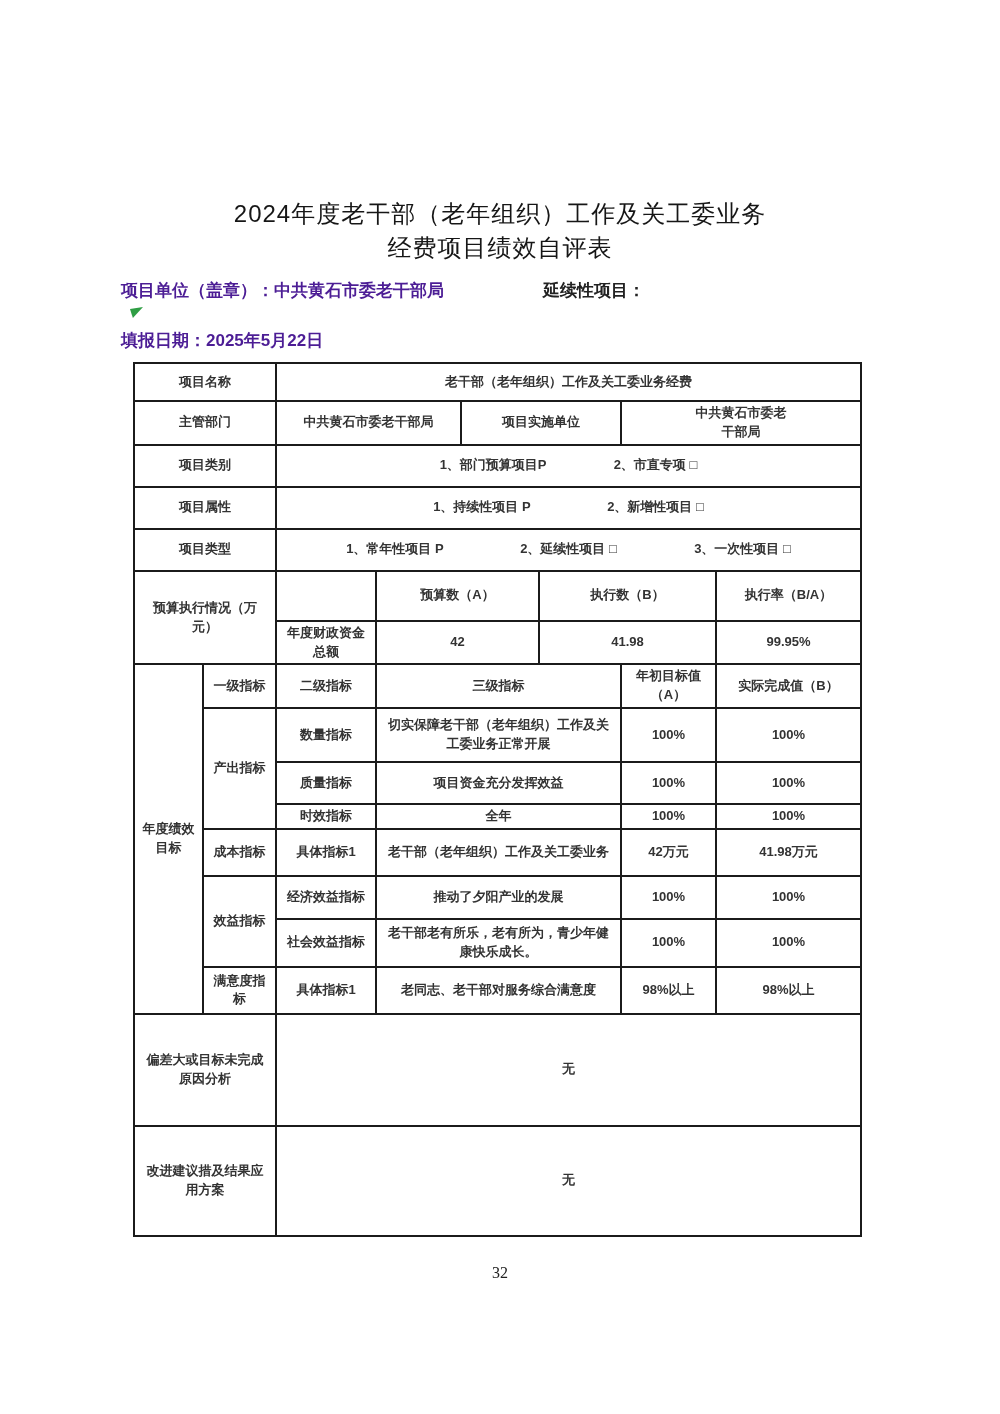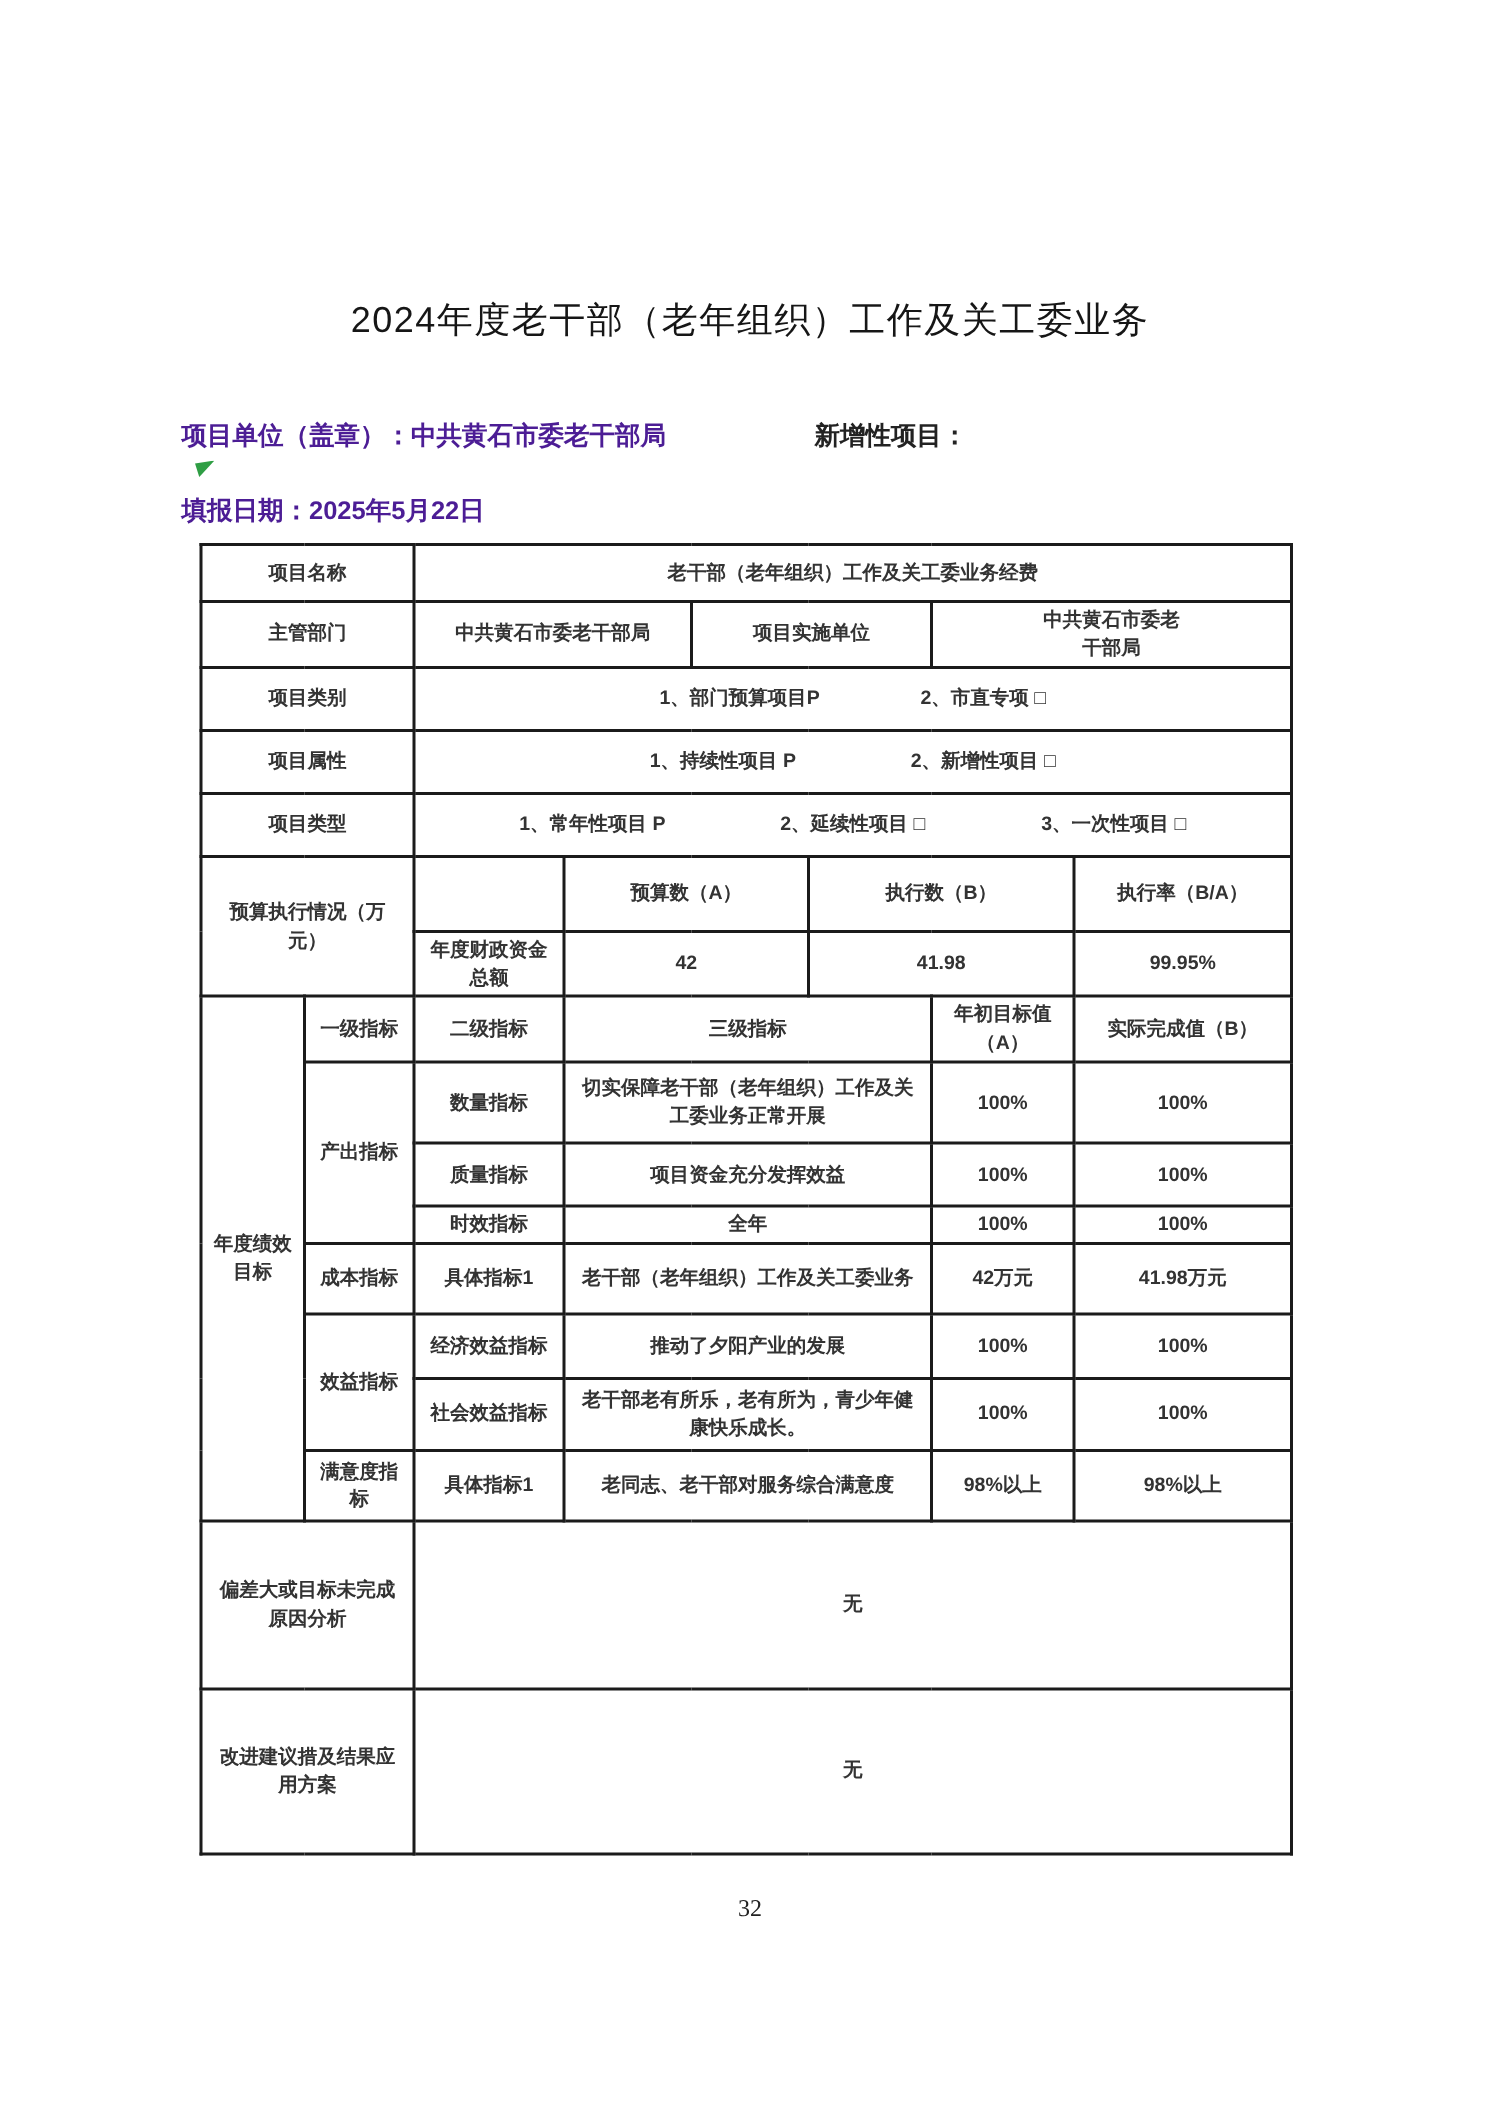--- a/index.html
+++ b/index.html
@@ -57,24 +57,25 @@
     font-size:16px;color:#222;font-weight:normal;
   }
 </style>
 </head>
 <body>
 
 <div class="page">
 
   <div class="title">
     <div>2024年度老干部（老年组织）工作及关工委业务</div>
+    <div>经费项目绩效自评表</div>
   </div>
 
   <div class="meta-line unit-line">项目单位（盖章）：中共黄石市委老干部局</div>
-  <div class="leader-line">新增性项目：</div>
+  <div class="leader-line">延续性项目：</div>
 
   <div class="green-marker" id="green-marker" style="background: rgb(47, 158, 68);"></div>
 
   <div class="meta-line date-line">填报日期：2025年5月22日</div>
 
   <table class="main">
     <colgroup>
       <col style="width:69px">
         <col style="width:73px">
         <col style="width:100px">

